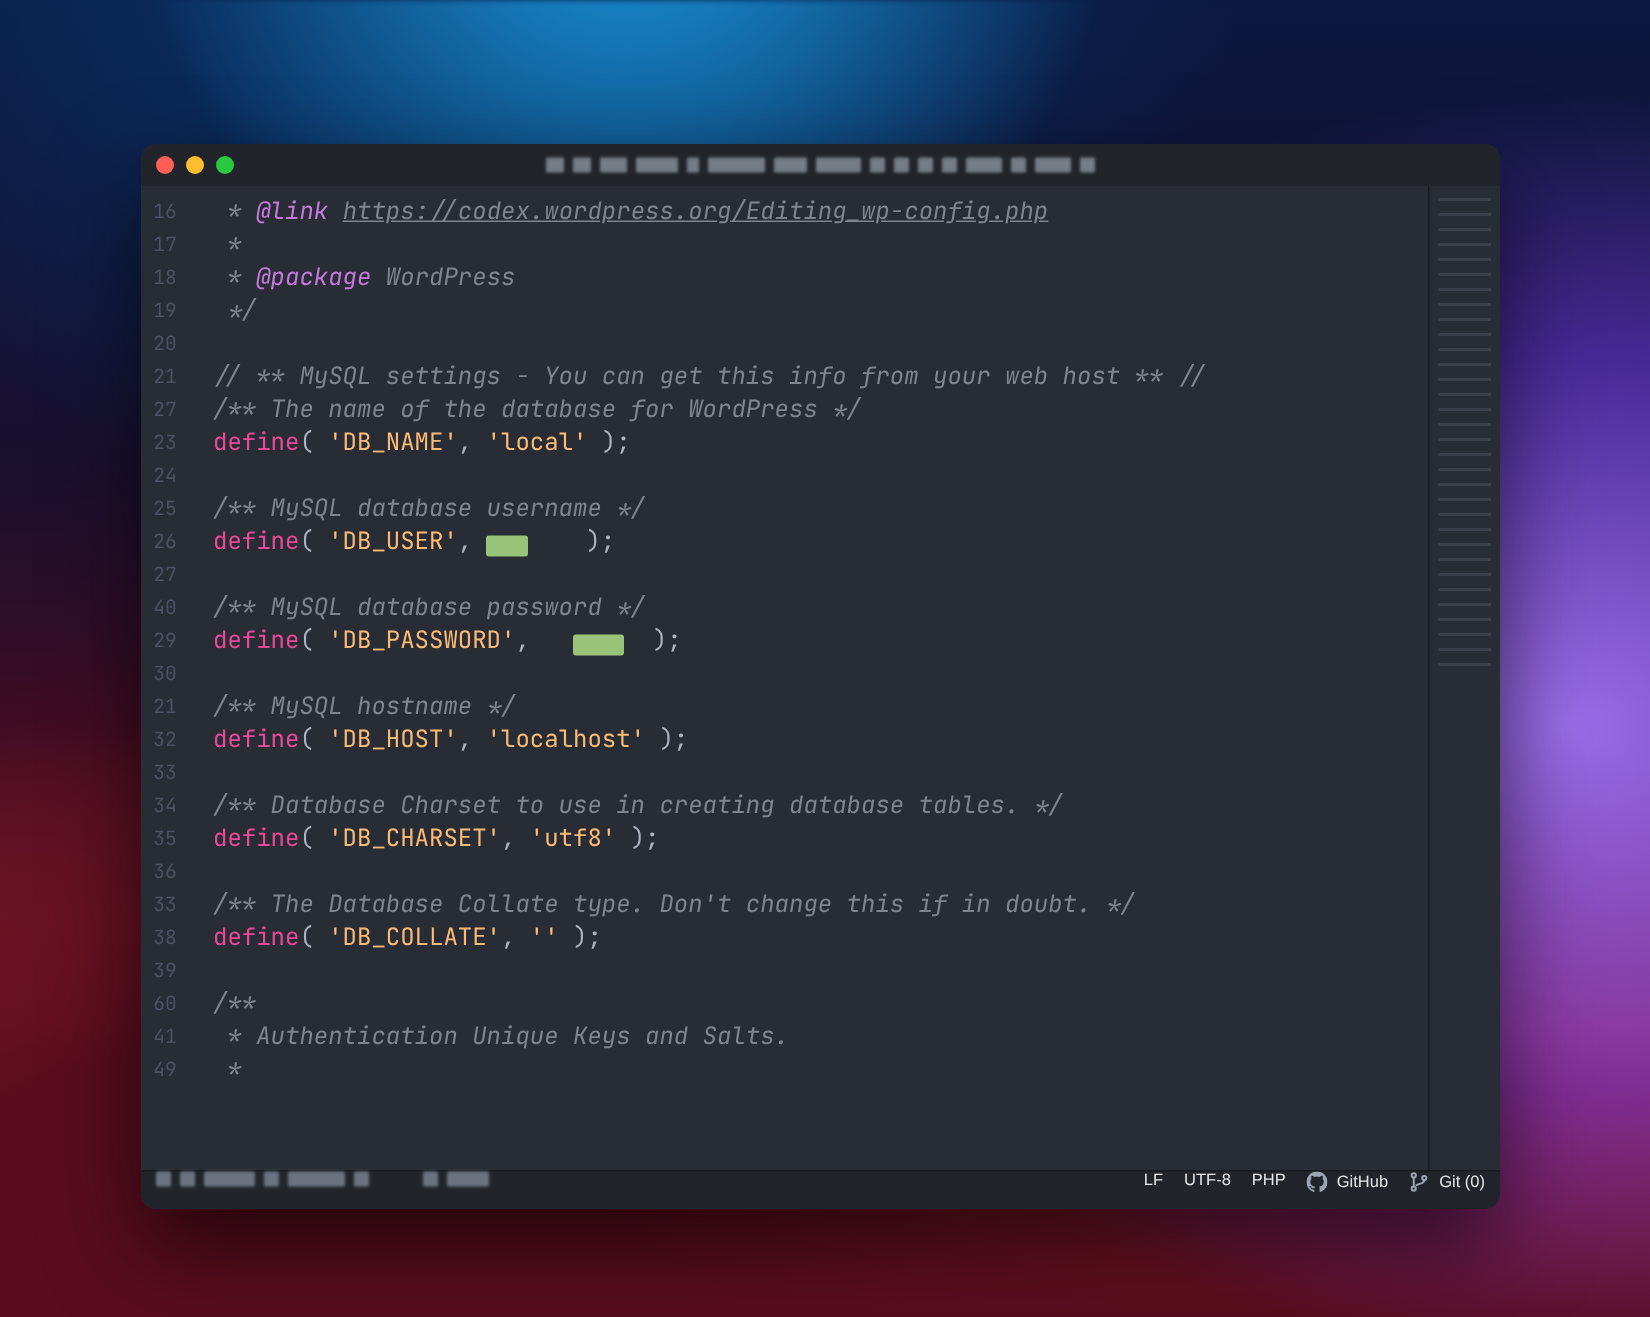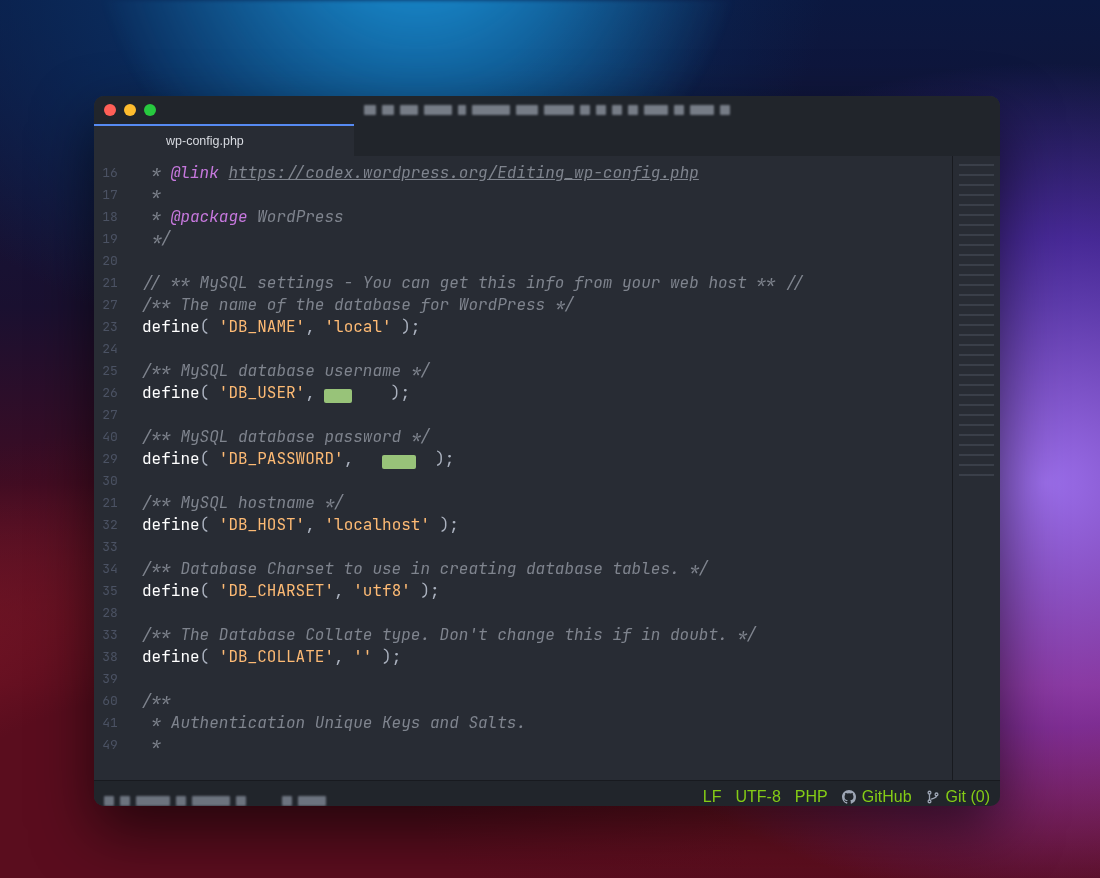--- a/index.html
+++ b/index.html
@@ -110,37 +110,37 @@
   .minimap::before{
     content:"";
     position:absolute; left:6px; right:6px; top:8px; height:320px;
     background: repeating-linear-gradient(180deg, rgba(140,150,170,0.18) 0 2px, transparent 2px 10px);
   }
 
   .statusbar {
     height: 26px;
     background:#21252b;
     border-top:1px solid #181a1f;
-    display:flex; align-items:flex-end;
-    color:#84cc16;
-    font-size: 16px;
+    display:flex; align-items:flex-start;
+    color:#e5e5e5;
+    font-size: 11px;
     padding: 0 10px;
     gap: 14px;
   }
   .statusbar .left-blur { display:flex; gap:6px; align-items:center; }
   .sb-chunk { height:10px; background:#8d95a3; filter: blur(1px); opacity:0.7; border-radius:1px; }
   .statusbar .spacer { flex:1; }
   .status-item { display:flex; align-items:center; gap:6px; cursor:pointer; }
   .gh-icon svg, .git-icon svg { display:block; }
 
   
   .c-comment { color:#7f848e; font-style: italic; }
   .c-doctag  { color:#c678dd; }
   .c-link    { color:#7f848e; text-decoration: underline; }
-  .c-func    { color:#ffffff; font-style: normal;}
+  .c-func    { color:#ec4899; font-style: normal;}
   .c-str     { color:#fdba74; font-style: normal;}
   .c-punct   { color:#abb2bf; font-style: normal;}
   .redacted  { display:inline-block; vertical-align:text-bottom; height:14px; background:#98c379; border-radius:2px;}
 </style>
 </head>
 <body>
 
 <div class="editor-window">
 
   <div class="titlebar">
@@ -162,25 +162,20 @@
       <span class="blur-chunk" style="width:10px"></span>
       <span class="blur-chunk" style="width:10px"></span>
       <span class="blur-chunk" style="width:10px"></span>
       <span class="blur-chunk" style="width:24px"></span>
       <span class="blur-chunk" style="width:10px"></span>
       <span class="blur-chunk" style="width:24px"></span>
       <span class="blur-chunk" style="width:10px"></span>
     </div>
   </div>
 
-  <div class="tabbar">
-    <div class="tab">
-      <span style="margin-left:60px">wp-config.php</span>
-    </div>
-  </div>
 
   <div class="editor-split">
     <div class="gutter" id="gutter">
         <div>16</div>
         <div>17</div>
         <div>18</div>
         <div>19</div>
         <div>20</div>
         <div>21</div>
         <div>27</div>
@@ -190,21 +185,21 @@
         <div>26</div>
         <div>27</div>
         <div>40</div>
         <div>29</div>
         <div>30</div>
         <div>21</div>
         <div>32</div>
         <div>33</div>
         <div>34</div>
         <div>35</div>
-        <div>28</div>
+        <div>36</div>
         <div>33</div>
         <div>38</div>
         <div>39</div>
         <div>60</div>
         <div>41</div>
         <div>49</div>
       </div>
     <div class="code" id="code"><div class="row"><span class="c-comment"> * </span><span class="c-doctag">@link</span><span class="c-comment"> </span><span class="c-link">https://codex.wordpress.org/Editing_wp-config.php</span></div><div class="row"><span class="c-comment"> *</span></div><div class="row"><span class="c-comment"> * </span><span class="c-doctag">@package</span><span class="c-comment"> WordPress</span></div><div class="row"><span class="c-comment"> */</span></div><div class="row"></div><div class="row"><span class="c-comment">// ** MySQL settings - You can get this info from your web host ** //</span></div><div class="row"><span class="c-comment">/** The name of the database for WordPress */</span></div><div class="row"><span class="c-func">define</span><span class="c-punct">( </span><span class="c-str">'DB_NAME'</span><span class="c-punct">,</span><span class="c-punct"> </span><span class="c-str">'local'</span><span class="c-punct"> );</span></div><div class="row"></div><div class="row"><span class="c-comment">/** MySQL database username */</span></div><div class="row"><span class="c-func">define</span><span class="c-punct">( </span><span class="c-str">'DB_USER'</span><span class="c-punct">,</span><span class="c-punct"> </span><span class="redacted" style="width:28px"></span><span class="c-punct">    );</span></div><div class="row"></div><div class="row"><span class="c-comment">/** MySQL database password */</span></div><div class="row"><span class="c-func">define</span><span class="c-punct">( </span><span class="c-str">'DB_PASSWORD'</span><span class="c-punct">,</span><span class="c-punct">   </span><span class="redacted" style="width:34px"></span><span class="c-punct">  );</span></div><div class="row"></div><div class="row"><span class="c-comment">/** MySQL hostname */</span></div><div class="row"><span class="c-func">define</span><span class="c-punct">( </span><span class="c-str">'DB_HOST'</span><span class="c-punct">,</span><span class="c-punct"> </span><span class="c-str">'localhost'</span><span class="c-punct"> );</span></div><div class="row"></div><div class="row"><span class="c-comment">/** Database Charset to use in creating database tables. */</span></div><div class="row"><span class="c-func">define</span><span class="c-punct">( </span><span class="c-str">'DB_CHARSET'</span><span class="c-punct">,</span><span class="c-punct"> </span><span class="c-str">'utf8'</span><span class="c-punct"> );</span></div><div class="row"></div><div class="row"><span class="c-comment">/** The Database Collate type. Don't change this if in doubt. */</span></div><div class="row"><span class="c-func">define</span><span class="c-punct">( </span><span class="c-str">'DB_COLLATE'</span><span class="c-punct">,</span><span class="c-punct"> </span><span class="c-str">''</span><span class="c-punct"> );</span></div><div class="row"></div><div class="row"><span class="c-comment">/**</span></div><div class="row"><span class="c-comment"> * Authentication Unique Keys and Salts.</span></div><div class="row"><span class="c-comment"> *</span></div></div>
     <div class="minimap"></div>
   </div>

